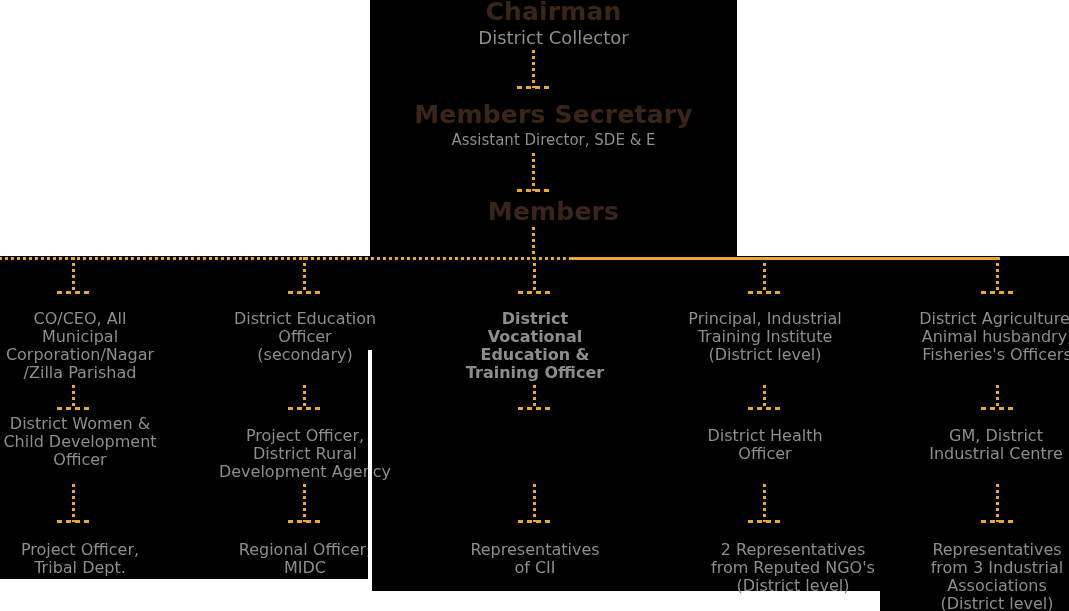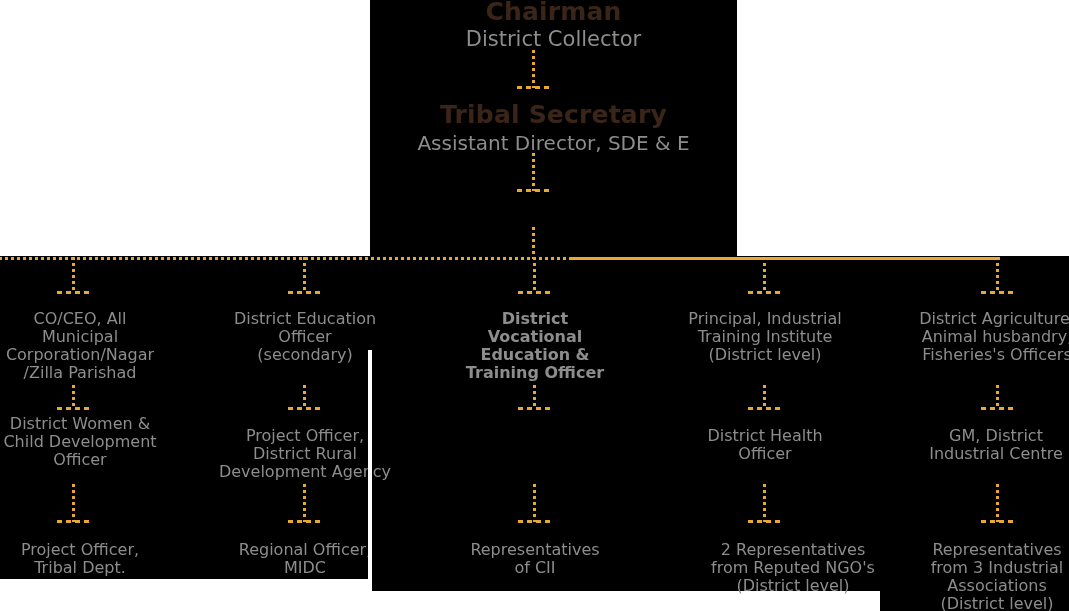--- a/index.html
+++ b/index.html
@@ -78,31 +78,32 @@
 
   <div class="panel" id="panel-top"></div>
   <div class="panel" id="panel-band"></div>
   <div class="panel" id="panel-left"></div>
   <div class="panel" id="panel-mid"></div>
   <div class="panel" id="panel-midright"></div>
   <div class="panel" id="panel-ngo"></div>
   <div class="panel" id="panel-right"></div>
 
   <div class="htitle" style="left:370px;top:-3px;width:367px;font-size:25px;">Chairman</div>
-  <div class="hsub" style="left:370px;top:27px;width:367px;font-size:21px;">District Collector</div>
+  <div class="hsub" style="left:370px;top:27px;width:367px;font-size:18px;">District Collector</div>
 
   <div class="conn vdot" style="left:532px;top:50px;height:38px;"></div>
   <div class="conn hdash" style="left:517px;top:86px;width:36px;"></div>
 
-  <div class="htitle" style="left:370px;top:100px;width:367px;font-size:25px;">Tribal Secretary</div>
-  <div class="hsub" style="left:370px;top:131px;width:367px;font-size:20px;">Assistant Director, SDE &amp; E</div>
+  <div class="htitle" style="left:370px;top:100px;width:367px;font-size:25px;">Members Secretary</div>
+  <div class="hsub" style="left:370px;top:131px;width:367px;font-size:15px;">Assistant Director, SDE &amp; E</div>
 
   <div class="conn vdot" style="left:532px;top:153px;height:38px;"></div>
   <div class="conn hdash" style="left:517px;top:189px;width:36px;"></div>
 
+  <div class="htitle" style="left:370px;top:197px;width:367px;font-size:25px;">Members</div>
 
   <div class="conn vdot" style="left:532px;top:227px;height:32px;"></div>
 
   <div class="conn hdot-fine" style="left:-1px;top:257px;width:573px;"></div>
   <div class="conn hsolid" style="left:570px;top:257px;width:430px;"></div>
 
   <div class="conn vdot" style="left:72px;top:257px;height:36px;"></div>
   <div class="conn hdash" style="left:57px;top:291px;width:36px;"></div>
   <div class="node" style="left:0px;top:310px;width:160px;">CO/CEO, All<br>Municipal<br>Corporation/Nagar<br>/Zilla Parishad</div>
 

